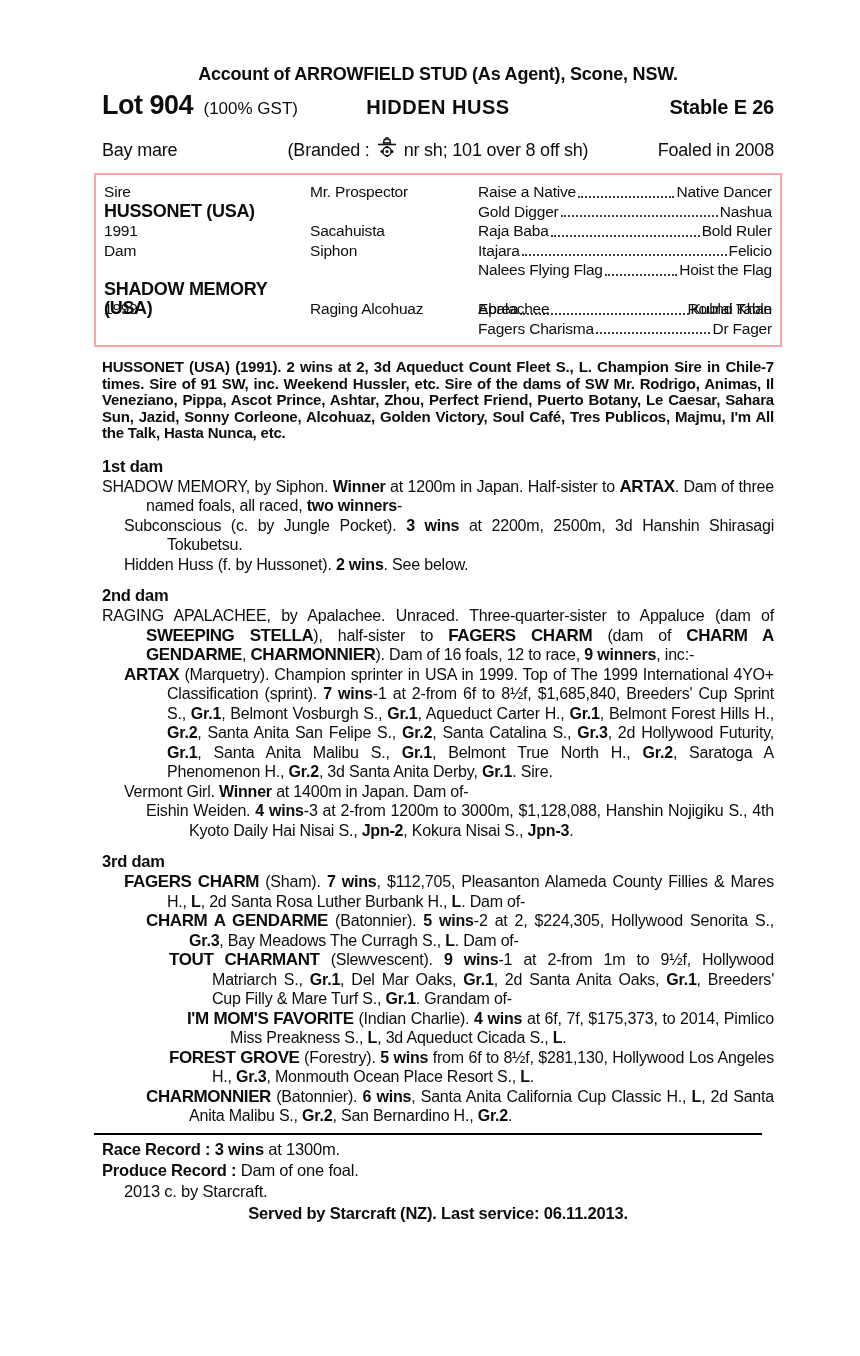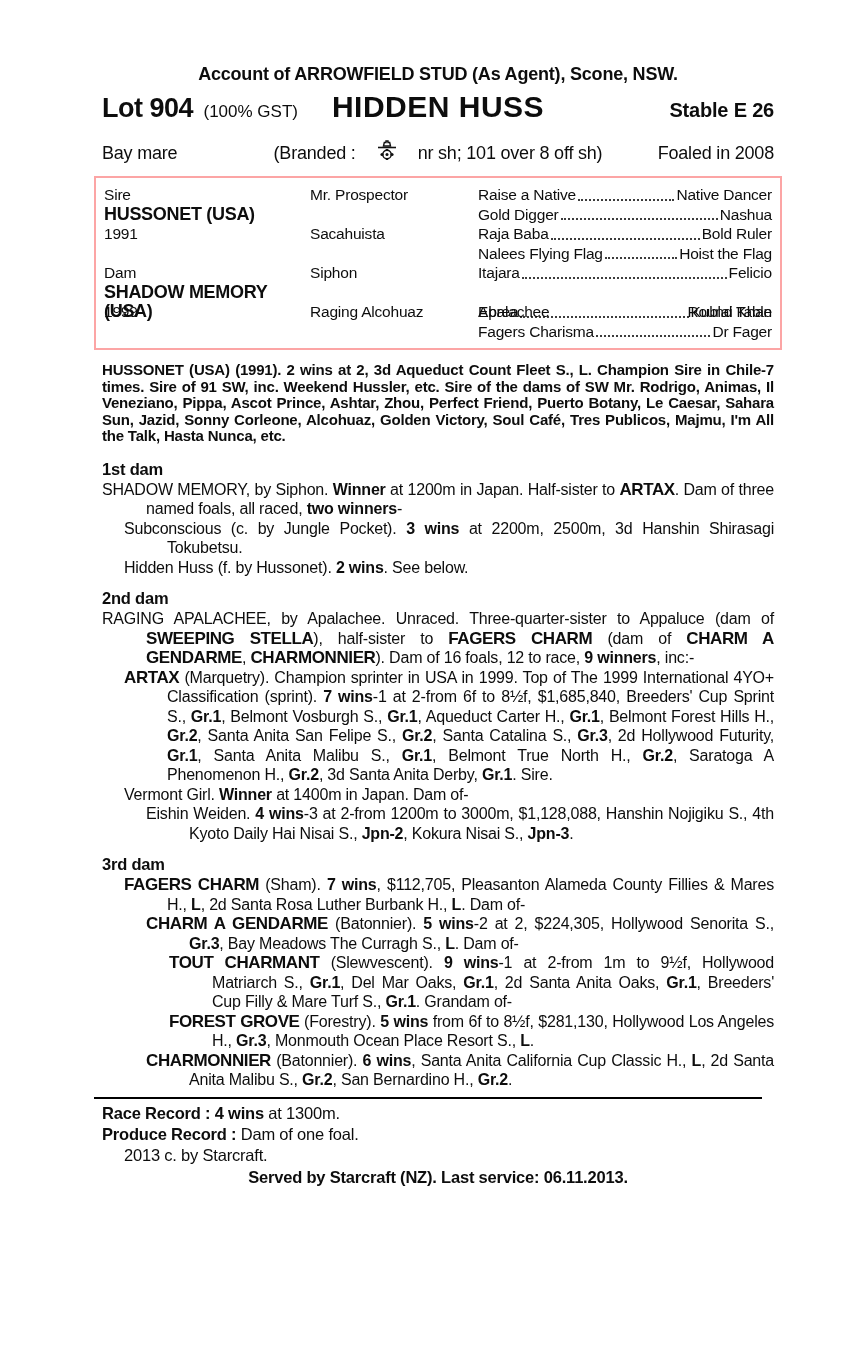--- a/index.html
+++ b/index.html
@@ -12,24 +12,24 @@
   .wrap{position:absolute;left:102px;top:64px;width:672px;}
   .b{font-weight:bold;}
   .big{font-size:17px;letter-spacing:-0.4px;}
 
   
   .account{font-weight:bold;font-size:18px;text-align:center;letter-spacing:-0.2px;}
   .lotline{display:grid;grid-template-columns:1fr auto 1fr;align-items:baseline;margin-top:5px;}
   .lotleft{white-space:nowrap;}
   .lotnum{font-weight:bold;font-size:27px;letter-spacing:-0.5px;}
   .gst{font-size:17px;margin-left:6px;}
-  .horse{font-weight:bold;font-size:30px;letter-spacing:0.5px;text-align:center;}
+  .horse{font-weight:bold;font-size:20px;letter-spacing:0.5px;text-align:center;}
   .stable{font-weight:bold;font-size:20px;text-align:right;letter-spacing:-0.2px;}
   .bayline{display:grid;grid-template-columns:1fr auto 1fr;align-items:center;margin-top:16px;font-size:18px;letter-spacing:-0.2px;}
-  .branded{display:flex;align-items:center;gap:19px;white-space:nowrap;text-align:right;}
+  .branded{display:flex;align-items:center;gap:5px;white-space:nowrap;text-align:right;}
   .brand-svg{display:inline-block;}
   .foaled{text-align:right;}
 
   
   .pedigree{border:2px solid #fca5a5;margin-left:-8px;width:668px;padding:7px 8px;margin-top:9px;}
   .prow{display:grid;grid-template-columns:206px 168px 1fr;height:19.5px;font-size:15.5px;line-height:19.5px;letter-spacing:-0.2px;}
   .pc1.b{font-size:18px;letter-spacing:-0.3px;}
   .pc3{display:flex;align-items:flex-end;}
   .pl{white-space:nowrap;}
   .pr{white-space:nowrap;}
@@ -121,40 +121,40 @@
           <div class="pc1">1991</div>
           <div class="pc2">Sacahuista</div>
           <div class="pc3">
             <span class="pl">Raja Baba</span>
             <span class="dots"></span>
             <span class="pr">Bold Ruler</span>
           </div>
         </div>
 
         <div class="prow">
-          <div class="pc1"></div>
-          <div class="pc2"></div>
-          <div class="pc3">
-            <span class="pl">Nalees Flying Flag</span>
-            <span class="dots"></span>
-            <span class="pr">Hoist the Flag</span>
-          </div>
-        </div>
-
-        <div class="prow">
           <div class="pc1">Dam</div>
           <div class="pc2">Siphon</div>
           <div class="pc3">
             <span class="pl">Itajara</span>
             <span class="dots"></span>
             <span class="pr">Felicio</span>
           </div>
         </div>
 
         <div class="prow">
+          <div class="pc1"></div>
+          <div class="pc2"></div>
+          <div class="pc3">
+            <span class="pl">Nalees Flying Flag</span>
+            <span class="dots"></span>
+            <span class="pr">Hoist the Flag</span>
+          </div>
+        </div>
+
+        <div class="prow">
           <div class="pc1 b">SHADOW MEMORY (USA)</div>
           <div class="pc2"></div>
           <div class="pc3">
             <span class="pl">Ebrea</span>
             <span class="dots"></span>
             <span class="pr">Kublai Khan</span>
           </div>
         </div>
 
         <div class="prow">
@@ -208,28 +208,29 @@
     <div>
       <div class="damhead">3rd dam</div>
 
 
         <p class="para lvl1"><span class="b big">FAGERS CHARM</span><span> (Sham). </span><span class="b">7 wins</span><span>, $112,705, Pleasanton Alameda County Fillies &amp; Mares H., </span><span class="b">L</span><span>, 2d Santa Rosa Luther Burbank H., </span><span class="b">L</span><span>. Dam of-</span></p>
 
         <p class="para lvl2"><span class="b big">CHARM A GENDARME</span><span> (Batonnier). </span><span class="b">5 wins</span><span>-2 at 2, $224,305, Hollywood Senorita S., </span><span class="b">Gr.3</span><span>, Bay Meadows The Curragh S., </span><span class="b">L</span><span>. Dam of-</span></p>
 
         <p class="para lvl3"><span class="b big">TOUT CHARMANT</span><span> (Slewvescent). </span><span class="b">9 wins</span><span>-1 at 2-from 1m to 9½f, Hollywood Matriarch S., </span><span class="b">Gr.1</span><span>, Del Mar Oaks, </span><span class="b">Gr.1</span><span>, 2d Santa Anita Oaks, </span><span class="b">Gr.1</span><span>, Breeders' Cup Filly &amp; Mare Turf S., </span><span class="b">Gr.1</span><span>. Grandam of-</span></p>
 
+        <p class="para lvl4"><span class="b big">I'M MOM'S FAVORITE</span><span> (Indian Charlie). </span><span class="b">4 wins</span><span> at 6f, 7f, $175,373, to 2014, Pimlico Miss Preakness S., </span><span class="b">L</span><span>, 3d Aqueduct Cicada S., </span><span class="b">L</span><span>.</span></p>
 
         <p class="para lvl3"><span class="b big">FOREST GROVE</span><span> (Forestry). </span><span class="b">5 wins</span><span> from 6f to 8½f, $281,130, Hollywood Los Angeles H., </span><span class="b">Gr.3</span><span>, Monmouth Ocean Place Resort S., </span><span class="b">L</span><span>.</span></p>
 
         <p class="para lvl2"><span class="b big">CHARMONNIER</span><span> (Batonnier). </span><span class="b">6 wins</span><span>, Santa Anita California Cup Classic H., </span><span class="b">L</span><span>, 2d Santa Anita Malibu S., </span><span class="b">Gr.2</span><span>, San Bernardino H., </span><span class="b">Gr.2</span><span>.</span></p>
 
     </div>
 
     <hr class="rule">
 
-    <p class="rec"><span class="b">Race Record : 4 wins</span><span> at 1300m.</span></p>
+    <p class="rec"><span class="b">Race Record : 3 wins</span><span> at 1300m.</span></p>
     <p class="rec"><span class="b">Produce Record : </span><span>Dam of one foal.</span></p>
     <p class="rec foal">2013 c. by Starcraft.</p>
     <p class="rec service">Served by Starcraft (NZ). Last service: 06.11.2013.</p>
 
   </div>
 </div>
 
 </body></html>

